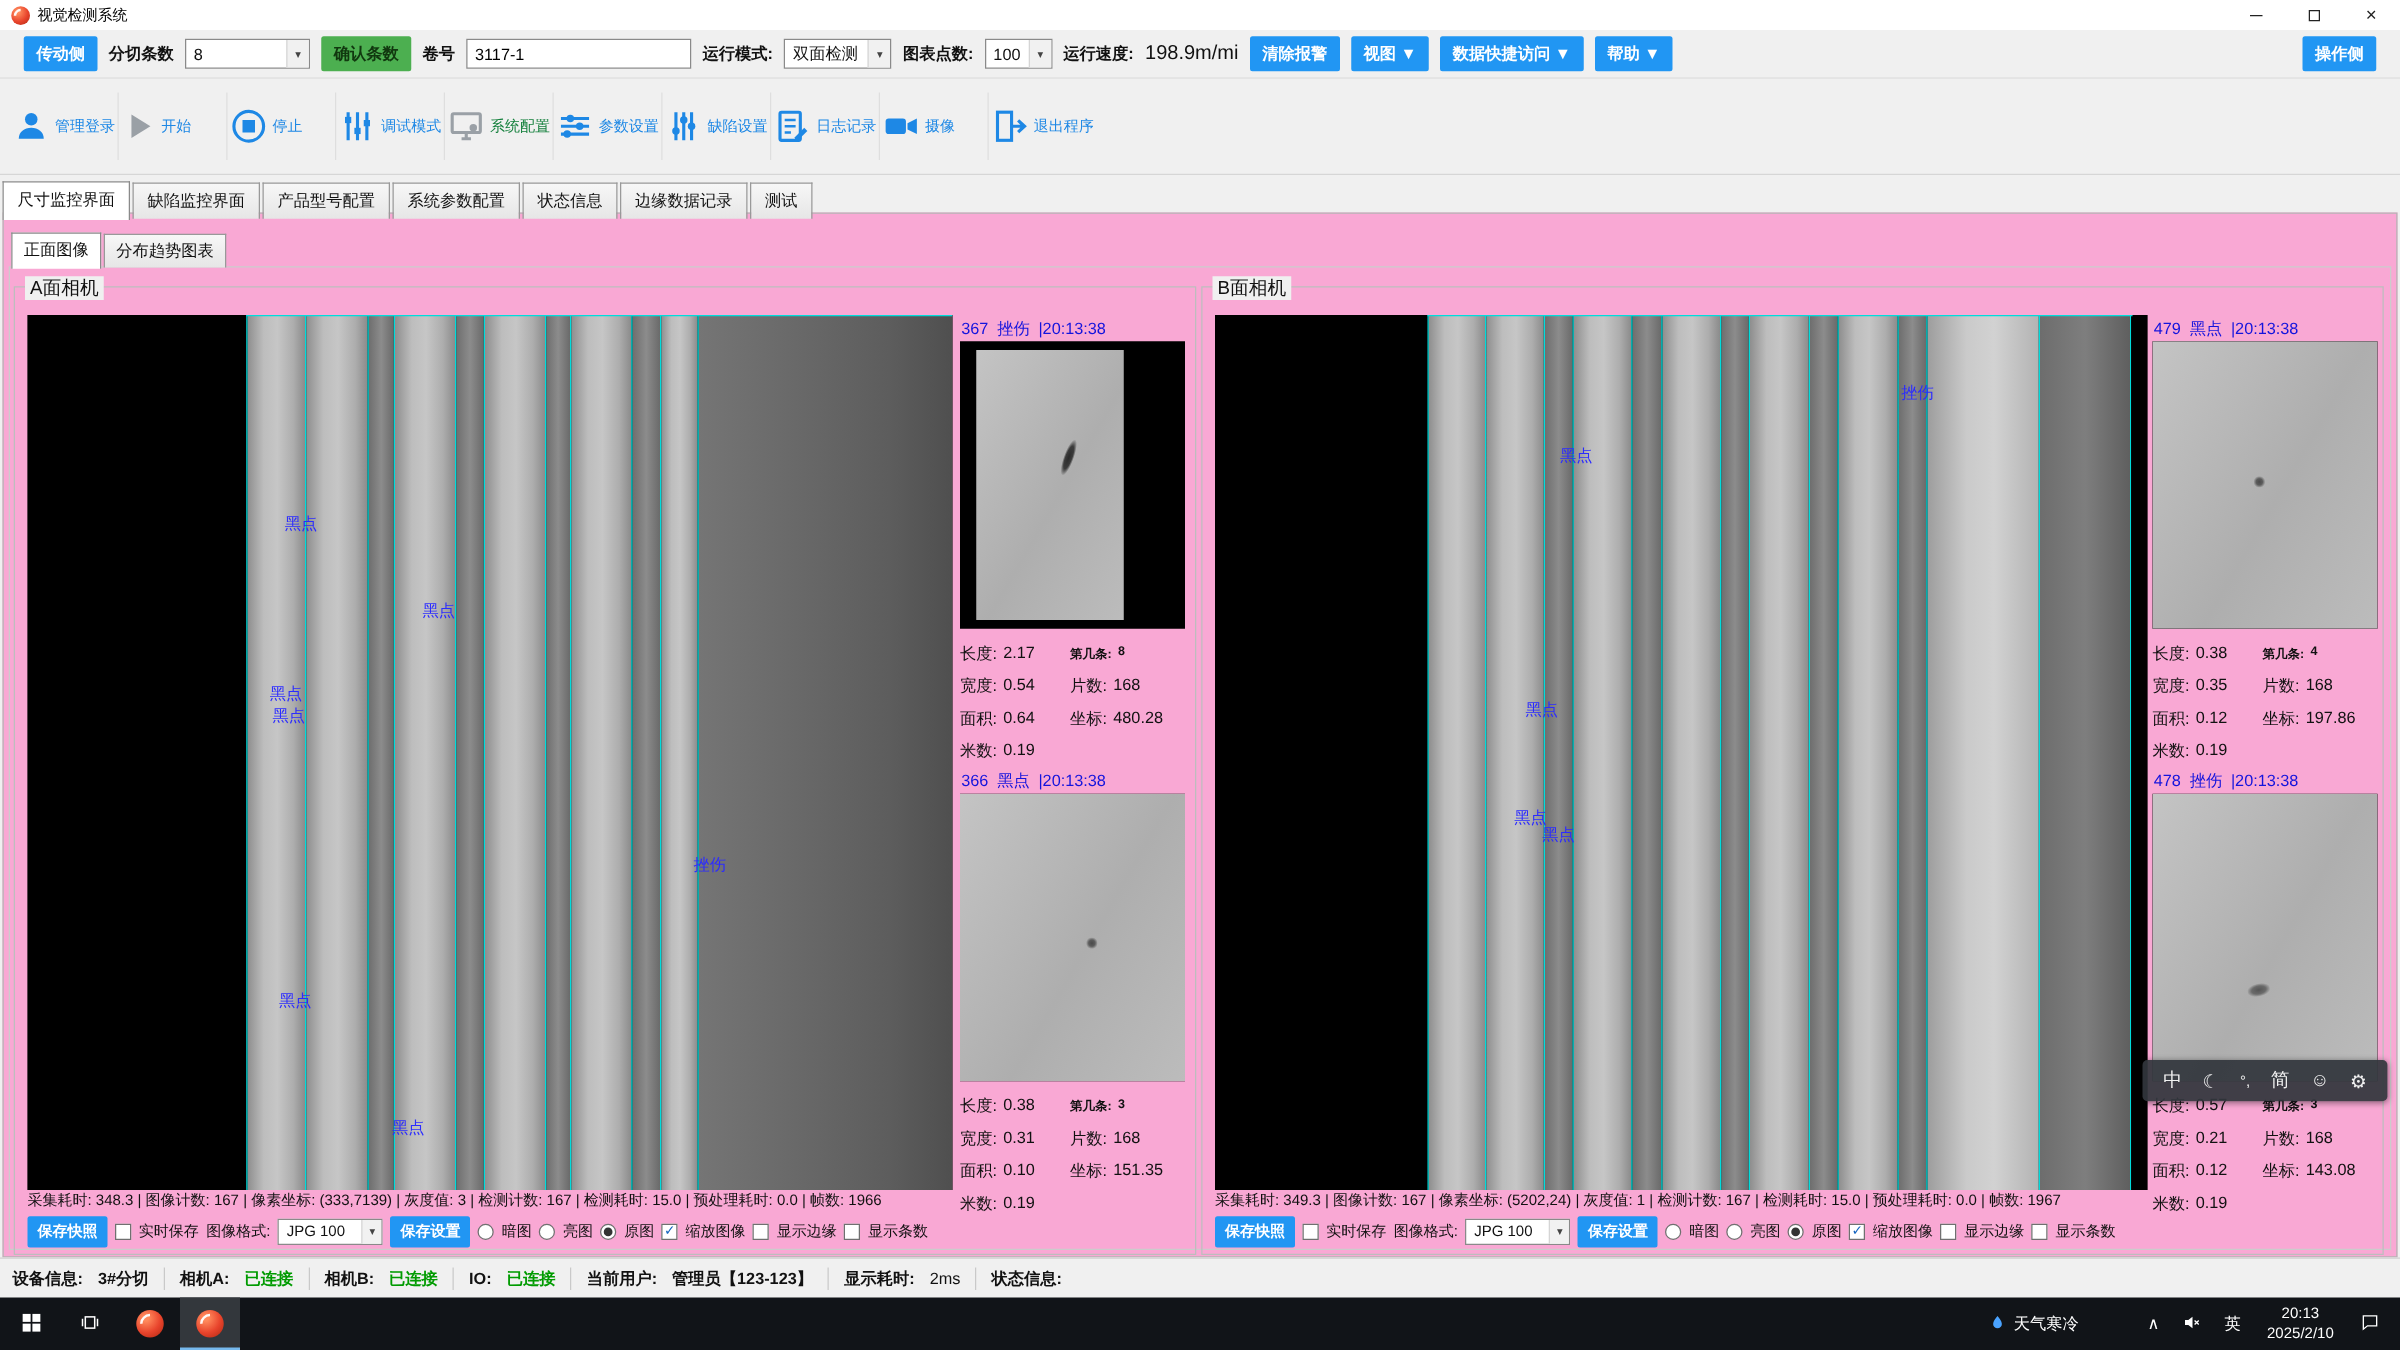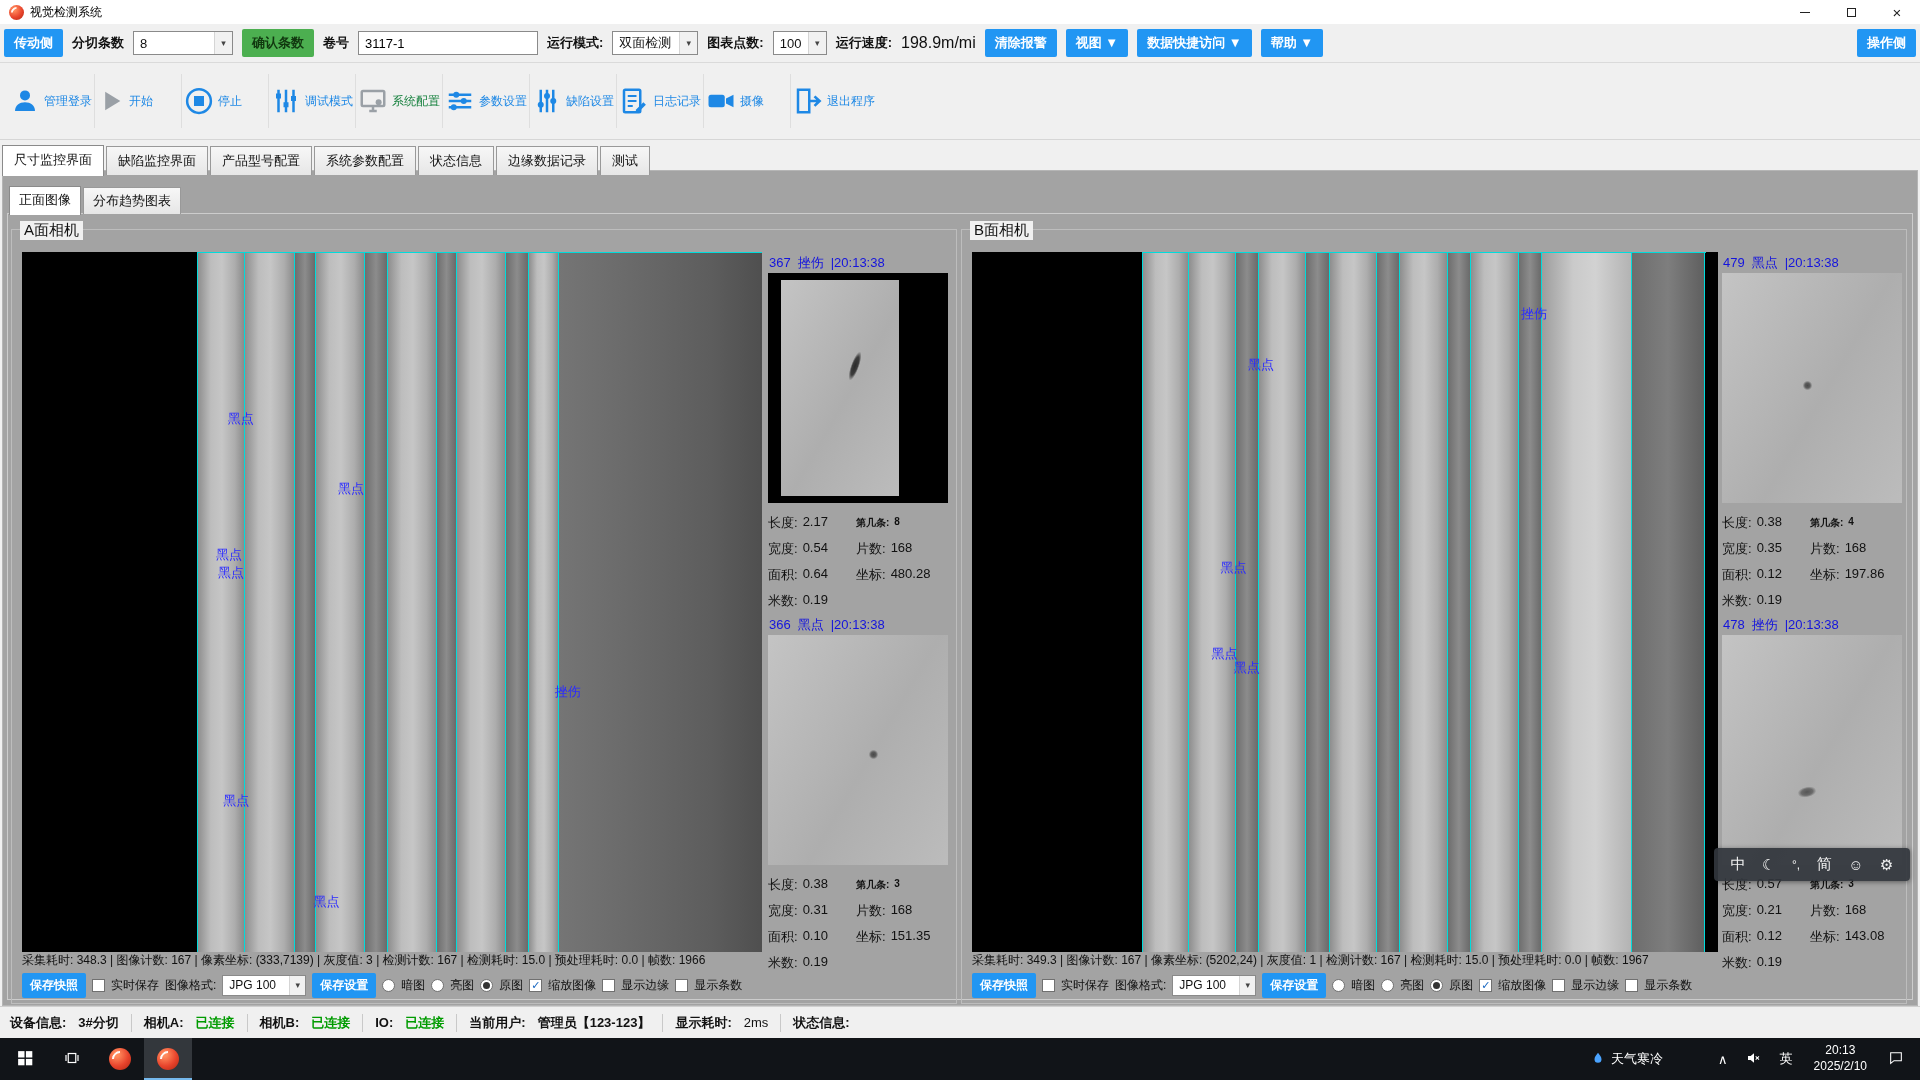--- a/index.html
+++ b/index.html
@@ -11,21 +11,21 @@
 .app-logo{width:15px;height:15px;border-radius:50%;margin:0 6px 0 9px;background:radial-gradient(circle at 35% 30%,#ff8a5c 10%,#e8442c 55%,#b52a14 95%);position:relative;flex:0 0 auto}
 .app-logo::after{content:"";position:absolute;inset:2px;border-radius:50%;border:2px solid transparent;border-top-color:rgba(255,255,255,.95);transform:rotate(-45deg)}
 .app-title{font-size:12px;color:#000}
 .win-btns{margin-left:auto;display:flex;height:100%}
 .win-btn{width:46px;display:flex;align-items:center;justify-content:center;color:#222}
 .glyph-min{width:10px;height:1px;background:#222}
 .glyph-max{width:9px;height:9px;border:1px solid #222}
 .glyph-close{font-size:15px;line-height:1}
 
 
-.toolbar{position:absolute;top:24px;left:0;right:0;height:39px;background:#f0f0f0;border-bottom:1px solid #dadada;display:flex;align-items:center;gap:9px;padding:0 4px;white-space:nowrap}
+.toolbar{position:absolute;top:24px;left:0;right:0;height:39px;background:#f0f0f0;border-bottom:1px solid #dadada;display:flex;align-items:center;gap:9px;padding:0 19px;white-space:nowrap}
 .btn{border:none;border-radius:2px;font-weight:bold;font-size:13px;padding:5px 10px;font-family:inherit}
 .btn-blue{background:#2196f3;color:#fff}
 .btn-green{background:#4caf50;color:#11380f}
 .tb-label{font-weight:bold}
 .sel{background:#fff;border:1px solid #8a8a8a;height:24px;display:flex;align-items:center;padding-left:6px}
 .sel .sel-text{flex:1;overflow:hidden}
 .sel .sel-arrow{width:18px;height:100%;margin-left:4px;background:#f1f1f1;border-left:1px solid #d5d5d5;display:flex;align-items:center;justify-content:center;font-size:9px;color:#444}
 .input{height:24px;border:1px solid #8a8a8a;background:#fff;font-family:inherit;font-size:13px;padding:0 6px;width:180px}
 .speed-value{font-size:16px}
 .push{margin-left:auto}
@@ -35,21 +35,21 @@
 .icon-item{width:82px;display:flex;flex-direction:row;align-items:center;gap:4px}
 .icon-glyph{height:34px;display:flex;align-items:center;justify-content:center}
 .icon-label{font-size:12px;color:#1e88e5}
 .icon-label.muted{color:#15803d}
 .icon-sep{width:1px;height:54px;background:#dedede;margin:0 2px}
 
 
 .maintabs{position:absolute;top:144px;left:2px;display:flex;align-items:flex-end;z-index:3}
 .tab{border:1px solid #999;border-bottom:none;background:linear-gradient(#f7f7f7,#e6e6e6);padding:5px 11px;margin-right:2px;font-size:13px}
 .tab.active{background:#fff;padding-bottom:7px;position:relative;top:1px;border-color:#8a8a8a}
-.tabpage{position:absolute;top:170px;left:2px;width:1916px;height:836px;background:#a3a3a3;border:1px solid #b5b5b5}
+.tabpage{position:absolute;top:170px;left:2px;width:1916px;height:836px;background:#f9a8d4;border:1px solid #b5b5b5}
 .subtabs{position:absolute;left:6px;top:14px;display:flex;align-items:flex-end;z-index:3}
 .subtabs .tab{padding:4px 9px}
 .subtabs .tab.active{padding-bottom:6px}
 .subpage{position:absolute;left:4px;right:4px;top:42px;bottom:5px;border:1px solid #ccc}
 
 
 .gbox{position:absolute;top:58px;height:775px;border:1px solid #bdbdbd}
 .gbox-a{left:8px;width:946px}
 .gbox-b{left:958px;width:946px}
 .gbox-title{position:absolute;top:-9px;left:8px;background:#f0f0f0;padding:0 4px;font-size:15px}

